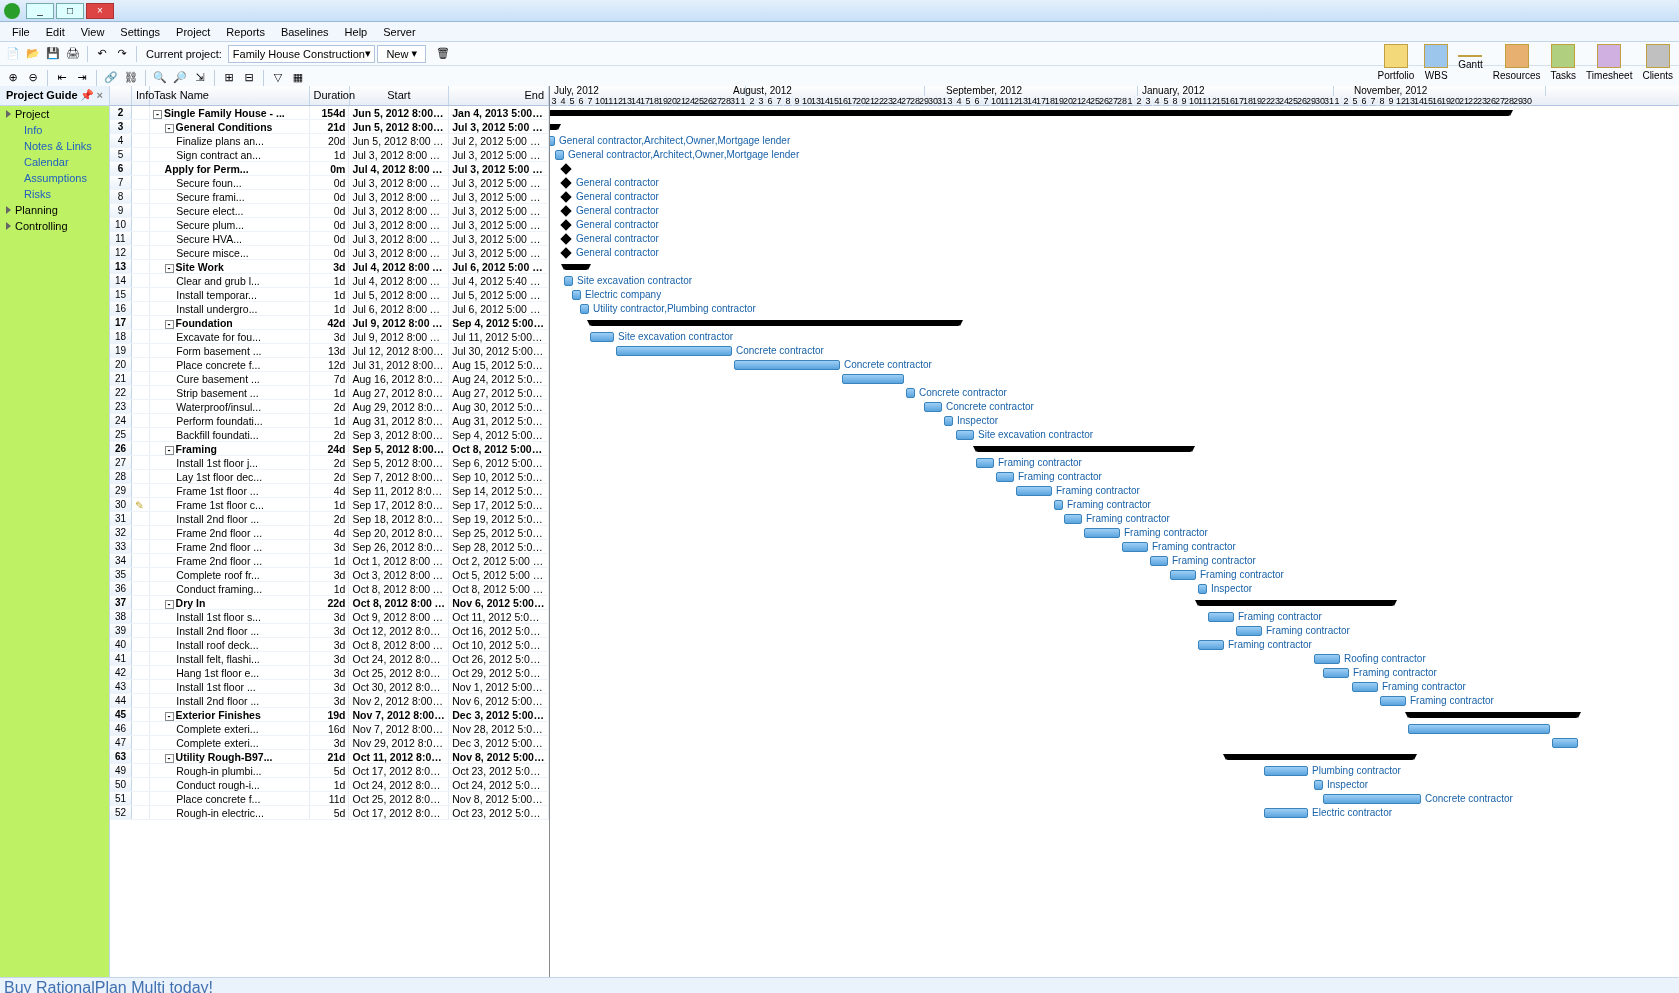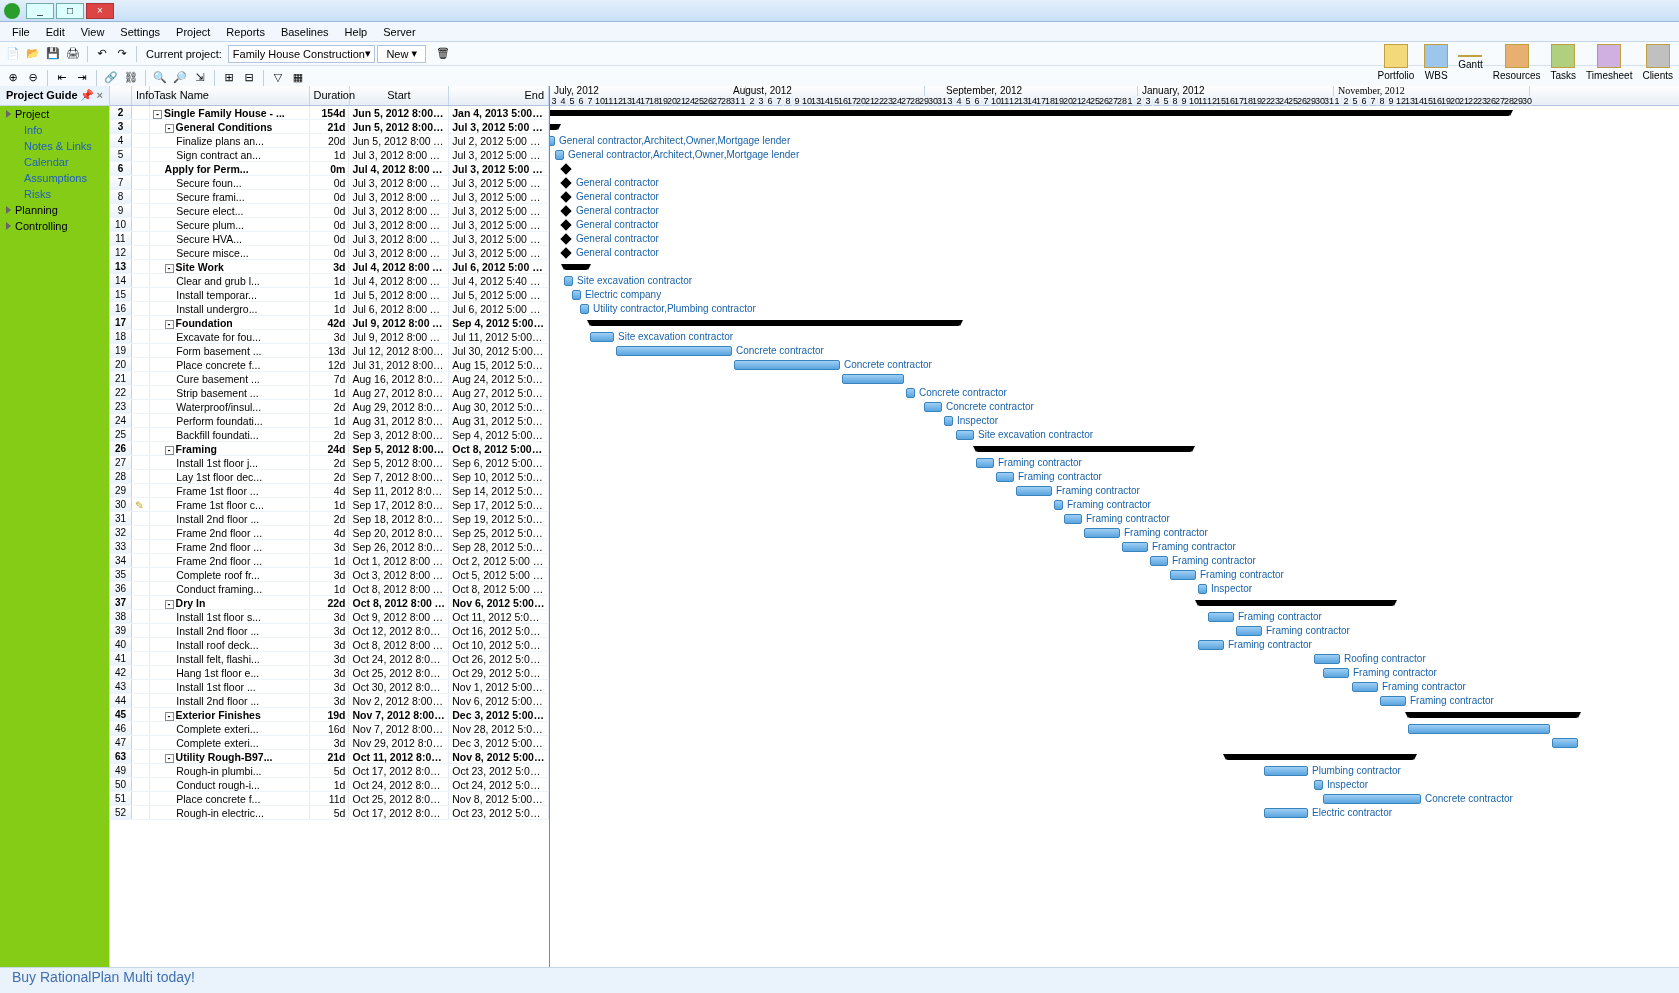--- a/index.html
+++ b/index.html
@@ -32,21 +32,21 @@
 .righttb .ricon.gantt{background:#8ab8e0}
 .righttb .ricon.res{background:#e8b070}
 .righttb .ricon.task{background:#b0d080}
 .righttb .ricon.time{background:#d0b0e0}
 .righttb .ricon.cli{background:#c0c0c0}
 
 
 .main { display:flex; position:absolute; top:86px; left:0; right:0; bottom:16px; }
 
 
-.sidebar { width:110px; border-right:1px solid #c4d6ea; background:#84cc16; }
+.sidebar { width:110px; border-right:1px solid #c4d6ea; background:#bef264; }
 .sidebar .shdr { background:#eaf2fb; padding:3px 6px; font-weight:bold; font-size:11px; border-bottom:1px solid #c4d6ea; display:flex; justify-content:space-between; }
 .sidebar .shdr .xbtn { cursor:pointer; color:#888; }
 .sidebar .snode { padding:2px 6px 2px 14px; font-size:11px; cursor:pointer; }
 .sidebar .snode.top { padding-left:6px; }
 .sidebar .snode.link { color:#2060c0; padding-left:24px; }
 .sidebar .snode .tri { display:inline-block; width:0;height:0; border-top:4px solid transparent; border-bottom:4px solid transparent; border-left:5px solid #666; margin-right:4px; }
 
 
 .tasktable { width:440px; border-right:1px solid #888; position:relative; overflow:hidden; }
 .tthdr { height:20px; background:linear-gradient(#fefefe,#e8eef6); border-bottom:1px solid #b0c4de; display:flex; font-size:11px; position:sticky; top:0; }
@@ -69,21 +69,21 @@
 .ghdr .month { position:absolute; top:0; height:10px; border-right:1px solid #c4d6ea; padding-left:4px; line-height:10px; }
 .ghdr .day { position:absolute; top:10px; height:10px; width:14px; border-right:1px solid #e4ecf6; text-align:center; line-height:10px; font-size:9px; }
 .gbody { position:relative; height:calc(100% - 20px); }
 .gbar { position:absolute; height:10px; background:linear-gradient(#9ecff5,#5aa4de); border:1px solid #3a84be; border-radius:2px; }
 .gbar.summary { background:#000; border:none; height:6px; }
 .gbar.summary::before,.gbar.summary::after { content:''; position:absolute; top:0; width:0;height:0; border-top:6px solid #000; }
 .gbar.summary::before{left:-3px;border-left:3px solid transparent;border-right:3px solid transparent}
 .gbar.summary::after{right:-3px;border-left:3px solid transparent;border-right:3px solid transparent}
 .gms { position:absolute; width:8px; height:8px; background:#000; transform:rotate(45deg); }
 .gres { position:absolute; font-size:10px; color:#1a62a8; line-height:10px; white-space:nowrap; }
-.statusbar { position:absolute; bottom:0; left:0; right:0; height:26px; background:#eaf2fb; border-top:1px solid #c4d6ea; font-size:14px; padding:1px 12px; color:#4070b0; }
+.statusbar { position:absolute; bottom:0; left:0; right:0; height:16px; background:#eaf2fb; border-top:1px solid #c4d6ea; font-size:16px; padding:1px 4px; color:#4070b0; }
 </style>
 </head>
 <body>
 
 <div class="titlebar">
   <div class="appicon"></div>
   <div class="winbtn">_</div>
   <div class="winbtn">□</div>
   <div class="winbtn close">×</div>
 </div>
@@ -613,21 +613,21 @@
         </div>
       </div>
   </div>
 
   <div class="gantt">
     <div class="ghdr" id="ghdr">
         <div class="month" style="left: 0px; width: 196px;">July, 2012</div>
         <div class="month" style="left: 179px; width: 196px;">August, 2012</div>
         <div class="month" style="left: 392px; width: 196px;">September, 2012</div>
         <div class="month" style="left: 588px; width: 196px;">January, 2012</div>
-        <div class="month" style="left: 784px; width: 196px; font-family: Liberation Serif, serif;">November, 2012</div>
+        <div class="month" style="left: 800px; width: 196px;">November, 2012</div>
         <div class="day" style="left: 0px; width: 9px;">3</div>
         <div class="day" style="left: 9px; width: 9px;">4</div>
         <div class="day" style="left: 18px; width: 9px;">5</div>
         <div class="day" style="left: 27px; width: 9px;">6</div>
         <div class="day" style="left: 36px; width: 9px;">7</div>
         <div class="day" style="left: 45px; width: 9px;">10</div>
         <div class="day" style="left: 54px; width: 9px;">11</div>
         <div class="day" style="left: 63px; width: 9px;">12</div>
         <div class="day" style="left: 72px; width: 9px;">13</div>
         <div class="day" style="left: 81px; width: 9px;">14</div>

